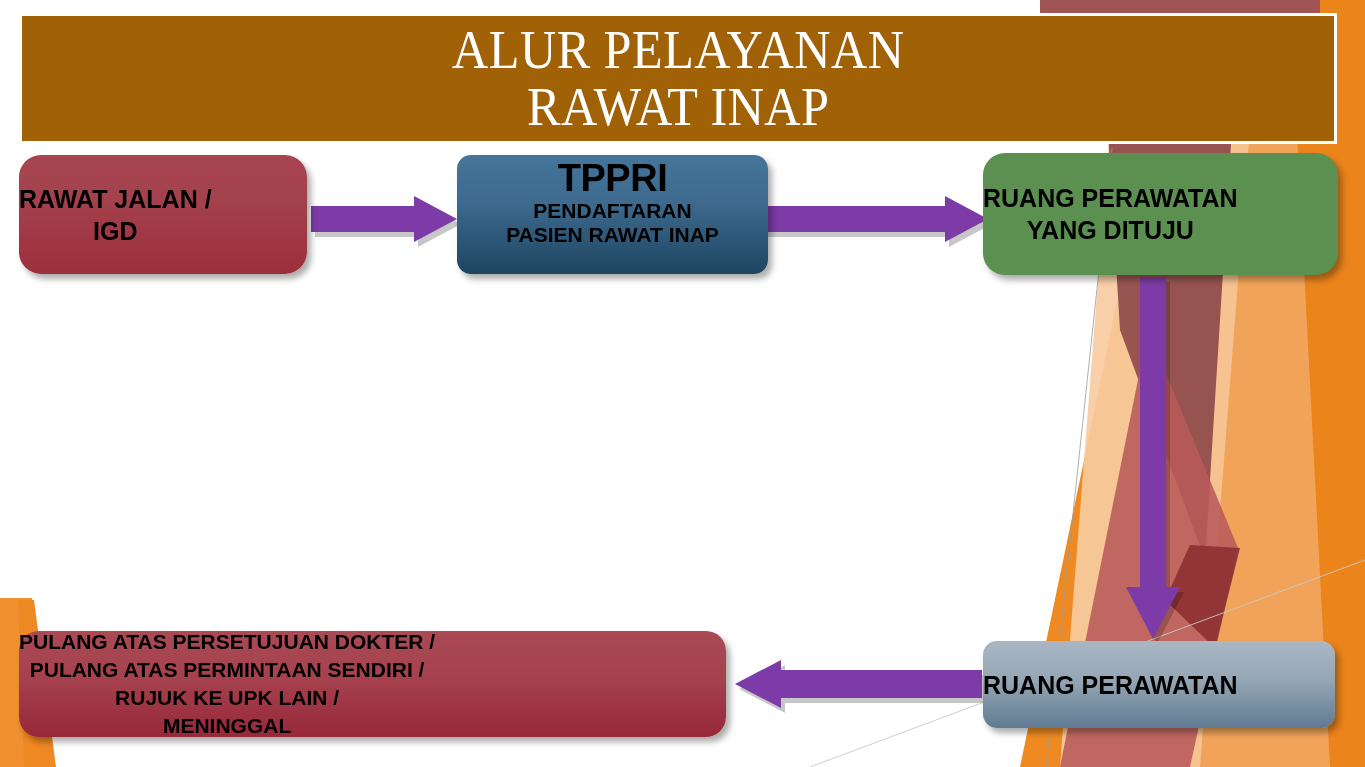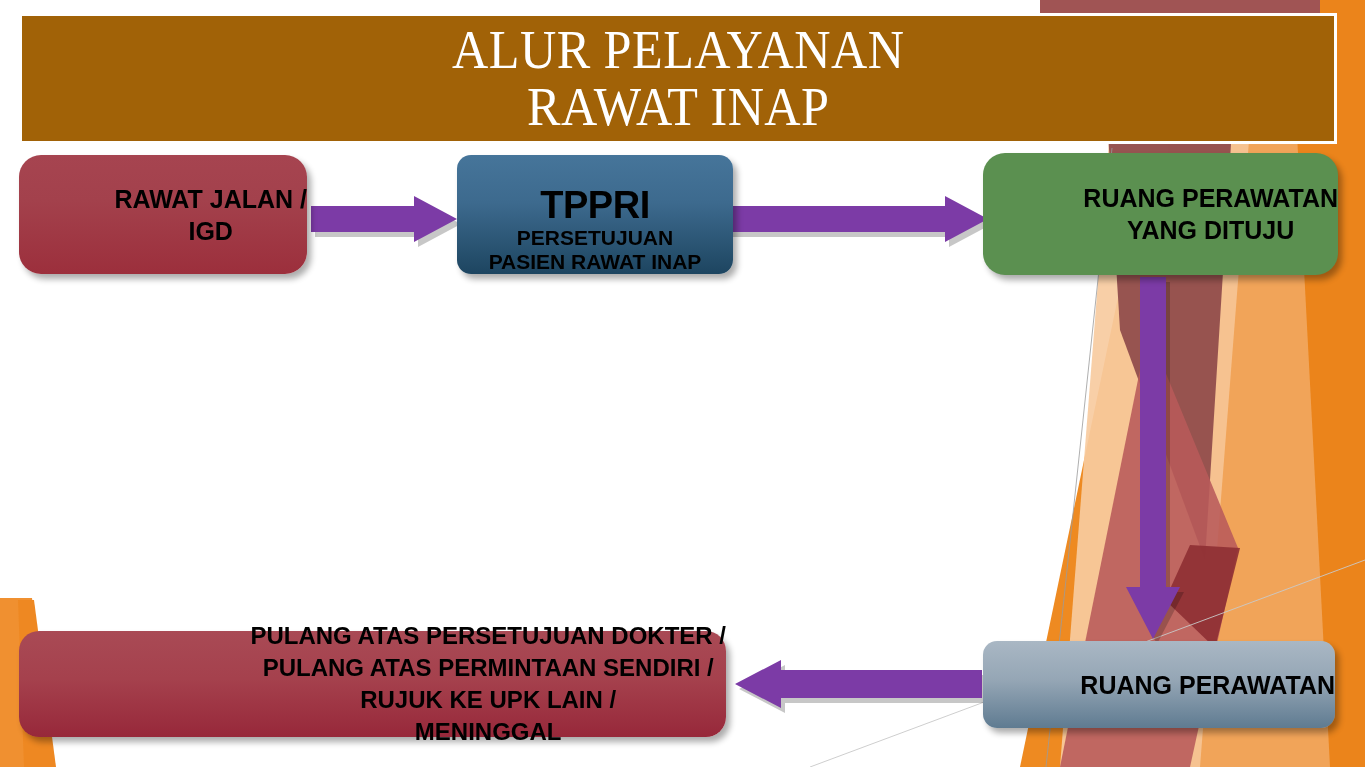--- a/index.html
+++ b/index.html
@@ -54,41 +54,41 @@
     white-space: pre-line;
     transform: scaleX(0.93);
   }
 
   
   .flow-box {
     position: absolute;
     box-sizing: border-box;
     display: flex;
     align-items: center;
-    justify-content: flex-end;
+    justify-content: flex-start;
     text-align: center;
     color: #000000;
     font-weight: bold;
     z-index: 30;
     box-shadow: 4px 5px 6px rgba(0,0,0,0.33);
   }
   .flow-box .lines { white-space: pre-line; }
 
   #box-rawat-jalan {
     left: 19px; top: 155px;
     width: 288px; height: 119px;
     border-radius: 22px;
     background: linear-gradient(to bottom, #a64450 0%, #a3414c 38%, #9c2f3c 100%);
     font-size: 25px;
     line-height: 1.28;
   }
 
   #box-tppri {
     left: 457px; top: 155px;
-    width: 276px; height: 119px;
+    width: 311px; height: 119px;
     border-radius: 14px;
     background: linear-gradient(to bottom, #46759a 0%, #3d6a8e 40%, #1d4560 100%);
     flex-direction: column;
     padding-top: 4px;
   }
   #box-tppri .head {
     font-size: 38px;
     line-height: 1.0;
     letter-spacing: -0.5px;
   }
@@ -106,21 +106,21 @@
     background: #5b9050;
     font-size: 25px;
     line-height: 1.30;
   }
 
   #box-pulang {
     left: 19px; top: 631px;
     width: 707px; height: 106px;
     border-radius: 20px;
     background: linear-gradient(to bottom, #a94a55 0%, #a5414d 45%, #97283a 100%);
-    font-size: 24px;
+    font-size: 21px;
     line-height: 1.33;
   }
 
   #box-ruang-perawatan {
     left: 983px; top: 641px;
     width: 352px; height: 87px;
     border-radius: 14px;
     background: linear-gradient(to bottom, #a9b7c4 0%, #95a6b5 45%, #5f7b91 100%);
     font-size: 25px;
     line-height: 1.2;
@@ -189,21 +189,21 @@
     </g>
   </svg>
 
   <div class="flow-box" id="box-rawat-jalan">
     <span class="lines">RAWAT JALAN /
 IGD</span>
   </div>
 
   <div class="flow-box" id="box-tppri">
     <span class="head">TPPRI</span>
-    <span class="sub">PERSETUJUAN
+    <span class="sub">PENDAFTARAN
 PASIEN RAWAT INAP</span>
   </div>
 
   <div class="flow-box" id="box-ruang-tuju">
     <span class="lines">RUANG PERAWATAN
 YANG DITUJU</span>
   </div>
 
   <div class="flow-box" id="box-ruang-perawatan">
     <span class="lines">RUANG PERAWATAN</span>

